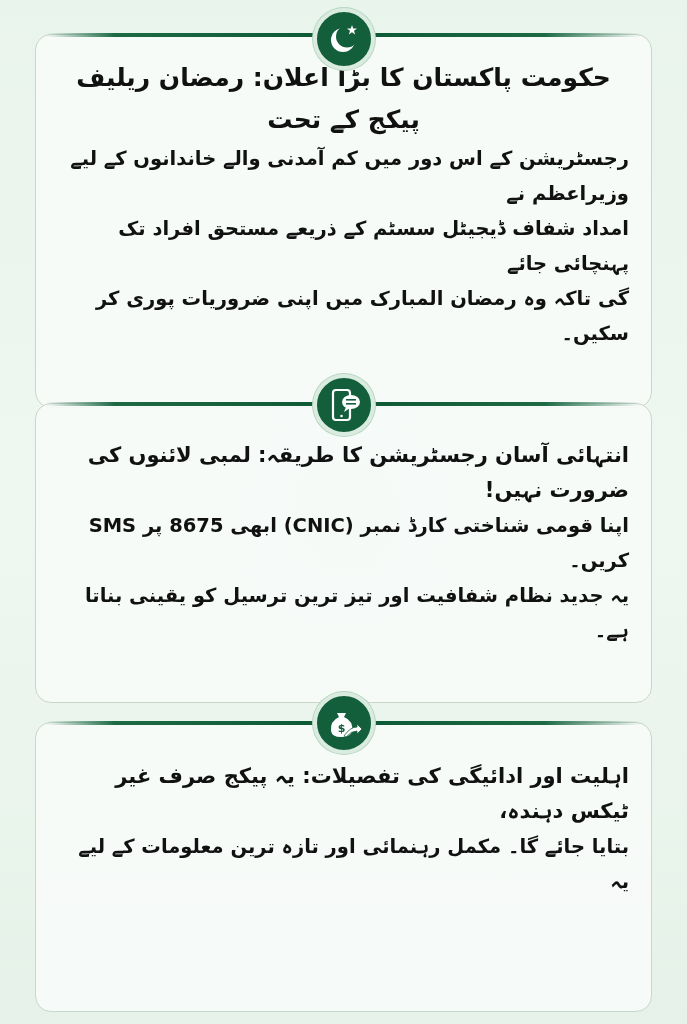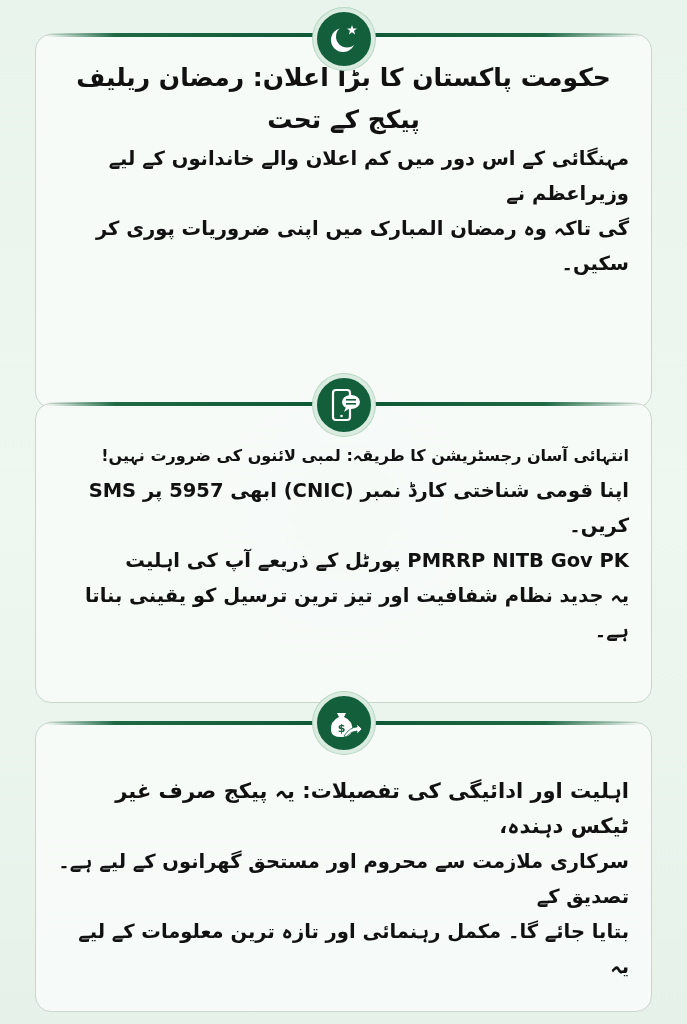--- a/index.html
+++ b/index.html
@@ -63,63 +63,62 @@
 <div class="watermark"></div>
 
 <div class="card" style="top:34px; height:374px;">
   <div class="rule left"></div>
   <div class="rule right"></div>
   <div class="text" style="padding-top:22px;">
     <div class="title">
       <p>حکومت پاکستان کا بڑا اعلان: رمضان ریلیف پیکج کے تحت</p>
     </div>
     <div class="body-text">
-      <p>مہنگائی کے اس دور میں کم اعلان والے خاندانوں کے لیے وزیراعظم نے</p>
+      <p>رجسٹریشن کے اس دور میں کم آمدنی والے خاندانوں کے لیے وزیراعظم نے</p>
+      <p>امداد شفاف ڈیجیٹل سسٹم کے ذریعے مستحق افراد تک پہنچائی جائے</p>
       <p>گی تاکہ وہ رمضان المبارک میں اپنی ضروریات پوری کر سکیں۔</p>
     </div>
   </div>
 </div>
 <div class="badge" style="top:8px;">
   <svg width="40" height="40" viewBox="0 0 40 40">
     <circle cx="19" cy="21" r="12" fill="#ffffff"></circle>
     <circle cx="23" cy="17.5" r="11" fill="#135f3b"></circle>
     <polygon points="28,6 29.2,9.6 33,9.6 30,11.8 31.1,15.4 28,13.2 24.9,15.4 26,11.8 23,9.6 26.8,9.6" fill="#ffffff"></polygon>
   </svg>
 </div>
 
 <div class="card" style="top:403px; height:300px;">
   <div class="rule left"></div>
   <div class="rule right"></div>
   <div class="text" style="padding-top:34px;">
     <div class="body-text">
-      <p style="font-size:16px;">انتہائی آسان رجسٹریشن کا طریقہ: لمبی لائنوں کی ضرورت نہیں!</p>
-      <p>اپنا قومی شناختی کارڈ نمبر (CNIC) ابھی 5957 پر SMS کریں۔</p>
-      <p>PMRRP NITB Gov PK پورٹل کے ذریعے آپ کی اہلیت</p>
+      <p style="font-size:21px;">انتہائی آسان رجسٹریشن کا طریقہ: لمبی لائنوں کی ضرورت نہیں!</p>
+      <p>اپنا قومی شناختی کارڈ نمبر (CNIC) ابھی 8675 پر SMS کریں۔</p>
       <p>یہ جدید نظام شفافیت اور تیز ترین ترسیل کو یقینی بناتا ہے۔</p>
     </div>
   </div>
 </div>
 <div class="badge" style="top:374px;">
   <svg width="40" height="40" viewBox="0 0 40 40">
     <rect x="9" y="5" width="17" height="30" rx="3" fill="none" stroke="#ffffff" stroke-width="2.2"></rect>
     <circle cx="17.5" cy="31" r="1.3" fill="#ffffff"></circle>
     <ellipse cx="27" cy="17" rx="9" ry="7" fill="#ffffff"></ellipse>
     <polygon points="22,22 20,27 26,23" fill="#ffffff"></polygon>
     <rect x="22" y="14" width="10" height="1.6" fill="#135f3b"></rect>
     <rect x="22" y="18" width="10" height="1.6" fill="#135f3b"></rect>
   </svg>
 </div>
 
 <div class="card" style="top:722px; height:290px;">
   <div class="rule left"></div>
   <div class="rule right"></div>
   <div class="text" style="padding-top:36px;">
     <div class="body-text">
-      <p style="font-size:21px;margin-top:15px;">اہلیت اور ادائیگی کی تفصیلات: یہ پیکج صرف غیر ٹیکس دہندہ،</p>
-      <p>سرکاری ملازمت سے محروم اور مستحق گھرانوں کے لیے ہے۔ تصدیق کے</p>
+      <p style="font-size:21px;">اہلیت اور ادائیگی کی تفصیلات: یہ پیکج صرف غیر ٹیکس دہندہ،</p>
       <p>بتایا جائے گا۔ مکمل رہنمائی اور تازہ ترین معلومات کے لیے یہ</p>
 
     </div>
   </div>
 </div>
 <div class="badge" style="top:692px;">
   <svg width="40" height="40" viewBox="0 0 40 40">
     <path d="M13 10 L22 10 L20 14 Q30 18 28 29 Q26 34 17 34 Q8 34 7 28 Q6 18 15 14 Z" fill="#ffffff"></path>
     <text x="17.5" y="29" font-size="11" font-family="DejaVu Sans, sans-serif" font-weight="bold" fill="#135f3b" text-anchor="middle">$</text>
     <path d="M20 33 Q26 24 33 24 L33 21 L38 26 L33 31 L33 28 Q27 28 22 34 Z" fill="#ffffff" stroke="#135f3b" stroke-width="0.8"></path>

